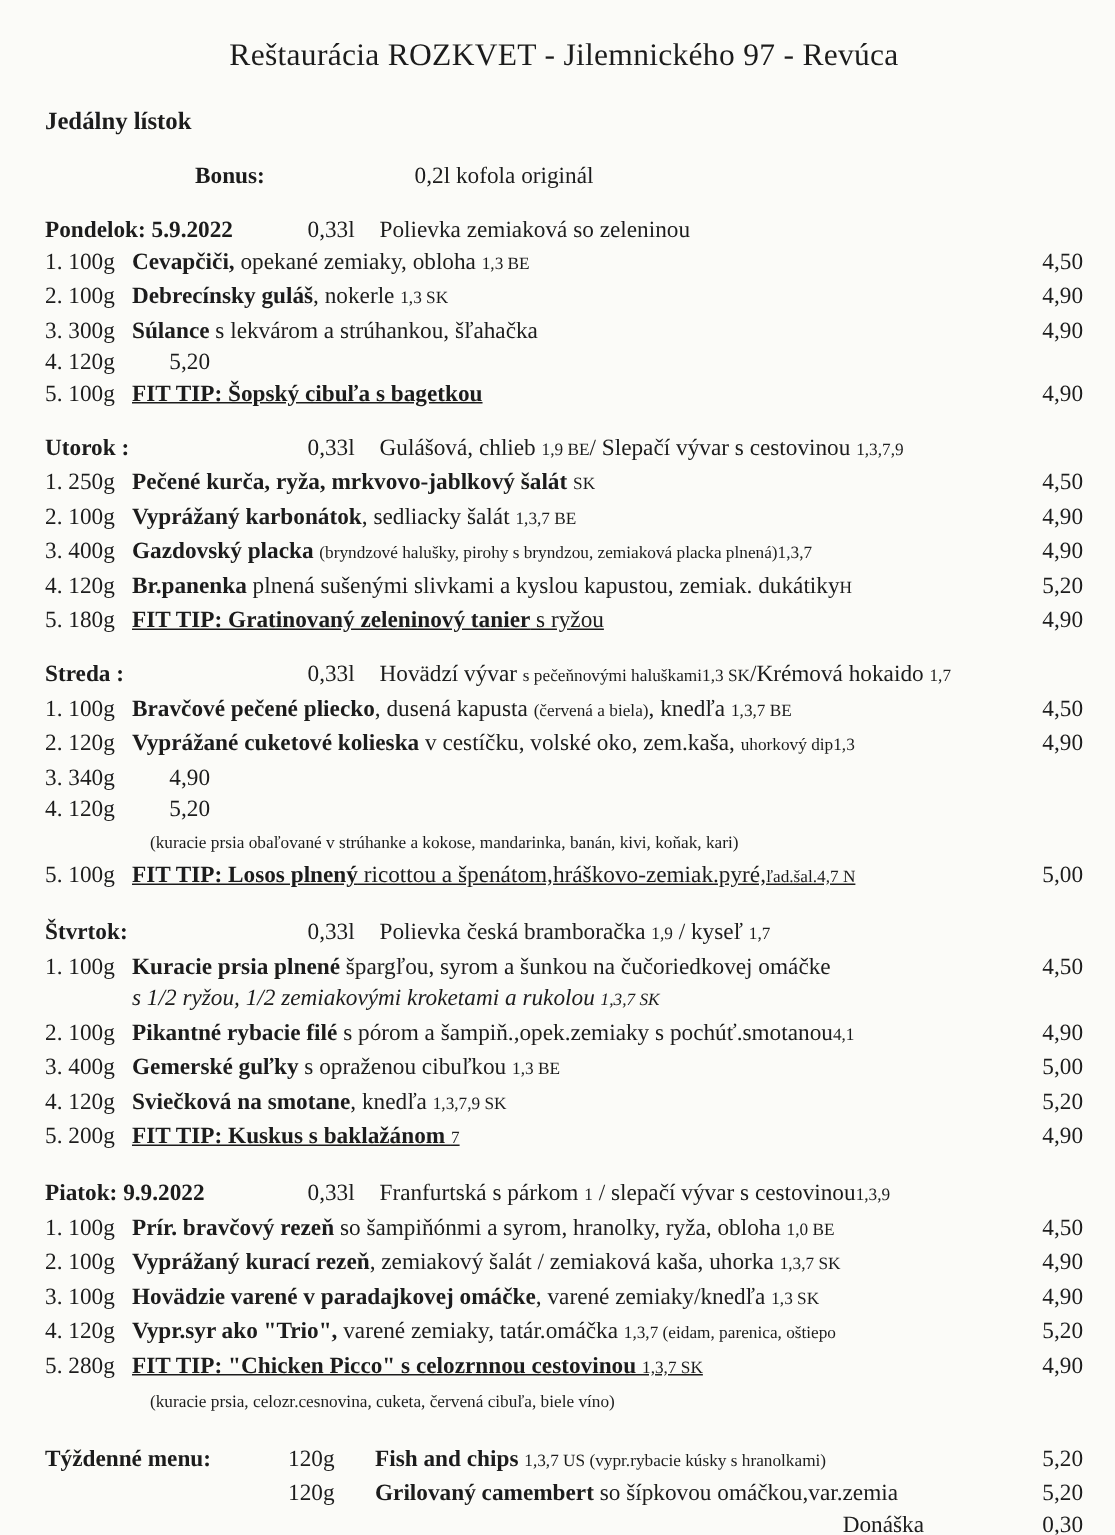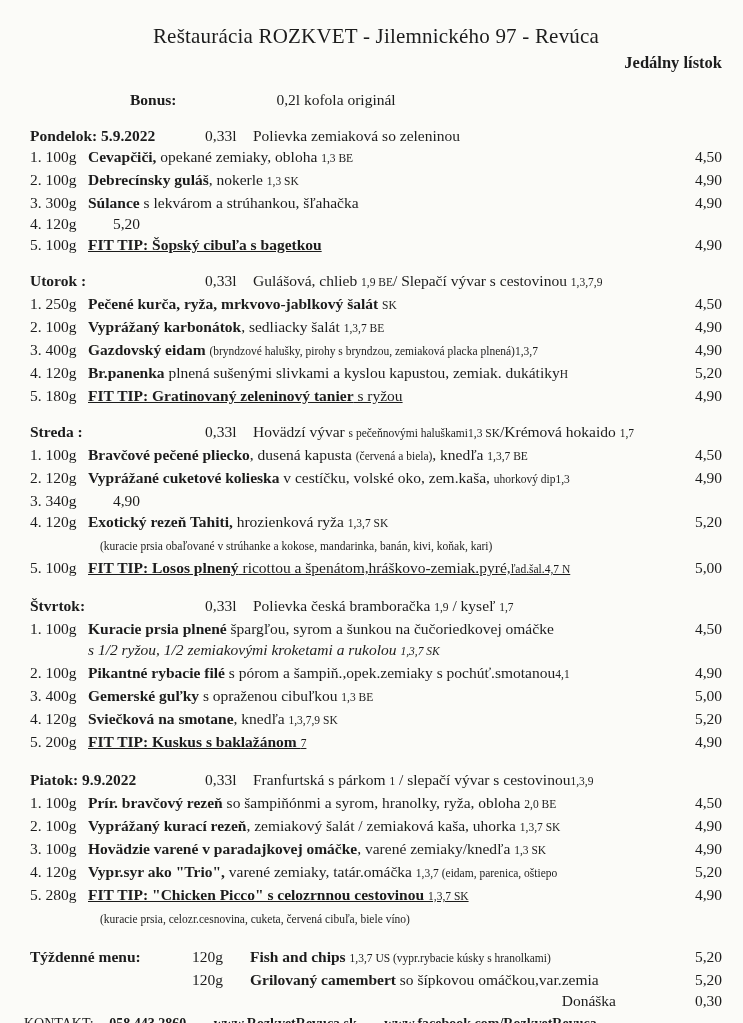--- a/index.html
+++ b/index.html
@@ -5,21 +5,21 @@
   html,body{margin:0;padding:0;}
   body{
     width:743px;height:1023px;
     background:#fbfbf8;
     color:#1c1c1c;
     font-family:"Liberation Serif", serif;
     overflow:hidden;
   }
   .page{padding:24px 21px 0 30px;box-sizing:border-box;width:743px;}
   .title{text-align:center;font-size:21px;letter-spacing:.2px;}
-  .subtitle{text-align:right;font-size:16.5px;font-weight:bold;margin-top:4px;}
+  .subtitle{text-align:left;font-size:16.5px;font-weight:bold;margin-top:22px;}
   .bonus{margin-top:16px;font-size:15.5px;line-height:21px;}
   .bonus-label{font-weight:bold;margin-left:100px;}
   .bonus-value{margin-left:96px;}
   .day{margin-top:15px;}
   .row{display:flex;font-size:15.5px;line-height:21px;white-space:nowrap;align-items:baseline;}
   .day-name{width:175px;flex:none;font-weight:bold;}
   .vol{width:48px;flex:none;}
   .txt{flex:1 1 auto;overflow:hidden;min-width:0;}
   .pre{width:58px;flex:none;}
   .price{width:52px;flex:none;text-align:right;}
@@ -88,21 +88,21 @@
           <span class="txt"><span class="b">Pečené kurča, ryža, mrkvovo-jablkový šalát </span><span class="sm">SK</span></span>
           <span class="price">4,50</span>
         </div>
         <div class="row">
           <span class="pre">2. 100g</span>
           <span class="txt"><span class="b">Vyprážaný karbonátok</span><span>, sedliacky šalát </span><span class="sm">1,3,7 BE</span></span>
           <span class="price">4,90</span>
         </div>
         <div class="row">
           <span class="pre">3. 400g</span>
-          <span class="txt"><span class="b">Gazdovský eidam </span><span class="sm">(bryndzové halušky, pirohy s bryndzou, zemiaková placka plnená)1,3,7</span></span>
+          <span class="txt"><span class="b">Gazdovský placka </span><span class="sm">(bryndzové halušky, pirohy s bryndzou, zemiaková placka plnená)1,3,7</span></span>
           <span class="price">4,90</span>
         </div>
         <div class="row">
           <span class="pre">4. 120g</span>
           <span class="txt"><span class="b">Br.panenka</span><span> plnená sušenými slivkami a kyslou kapustou, zemiak. dukátiky</span><span class="sm">H</span></span>
           <span class="price">5,20</span>
         </div>
         <div class="row">
           <span class="pre">5. 180g</span>
           <span class="txt fit"><span class="b">FIT TIP: Gratinovaný zeleninový tanier</span><span> s ryžou</span></span>
@@ -124,21 +124,20 @@
           <span class="pre">2. 120g</span>
           <span class="txt"><span class="b">Vyprážané cuketové kolieska</span><span> v cestíčku, volské oko, zem.kaša, </span><span class="sm">uhorkový dip1,3</span></span>
           <span class="price">4,90</span>
         </div>
         <div class="row">
           <span class="pre">3. 340g</span>
           <span class="price">4,90</span>
         </div>
         <div class="row">
           <span class="pre">4. 120g</span>
-          <span class="txt"><span class="b">Exotický rezeň Tahiti,</span><span> hrozienková ryža </span><span class="sm">1,3,7 SK</span></span>
           <span class="price">5,20</span>
         </div>
         <div class="row">
           <span class="txt" style="margin-left: 70px;"><span class="sm">(kuracie prsia obaľované v strúhanke a kokose, mandarinka, banán, kivi, koňak, kari)</span></span>
           <span class="price"></span>
         </div>
         <div class="row">
           <span class="pre">5. 100g</span>
           <span class="txt fit"><span class="b">FIT TIP: Losos plnený</span><span> ricottou a špenátom,hráškovo-zemiak.pyré,</span><span class="sm">ľad.šal.4,7 N</span></span>
           <span class="price">5,00</span>
@@ -181,21 +180,21 @@
         </div>
       </div>
       <div class="day">
         <div class="row">
           <span class="day-name">Piatok: 9.9.2022</span>
           <span class="vol">0,33l</span>
           <span class="txt"><span>Franfurtská s párkom </span><span class="sm">1</span><span> / slepačí vývar s cestovinou</span><span class="sm">1,3,9</span></span>
         </div>
         <div class="row">
           <span class="pre">1. 100g</span>
-          <span class="txt"><span class="b">Prír. bravčový rezeň</span><span> so šampiňónmi a syrom, hranolky, ryža, obloha </span><span class="sm">2,0 BE</span></span>
+          <span class="txt"><span class="b">Prír. bravčový rezeň</span><span> so šampiňónmi a syrom, hranolky, ryža, obloha </span><span class="sm">1,0 BE</span></span>
           <span class="price">4,50</span>
         </div>
         <div class="row">
           <span class="pre">2. 100g</span>
           <span class="txt"><span class="b">Vyprážaný kurací rezeň</span><span>, zemiakový šalát / zemiaková kaša, uhorka </span><span class="sm">1,3,7 SK</span></span>
           <span class="price">4,90</span>
         </div>
         <div class="row">
           <span class="pre">3. 100g</span>
           <span class="txt"><span class="b">Hovädzie varené v paradajkovej omáčke</span><span>, varené zemiaky/knedľa </span><span class="sm">1,3 SK</span></span>

